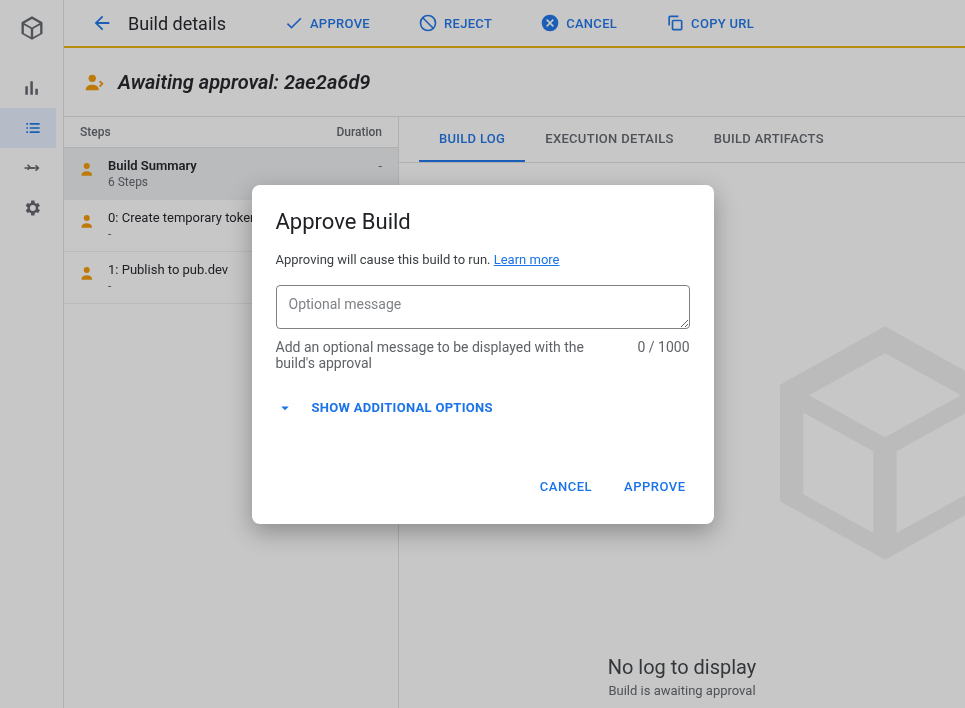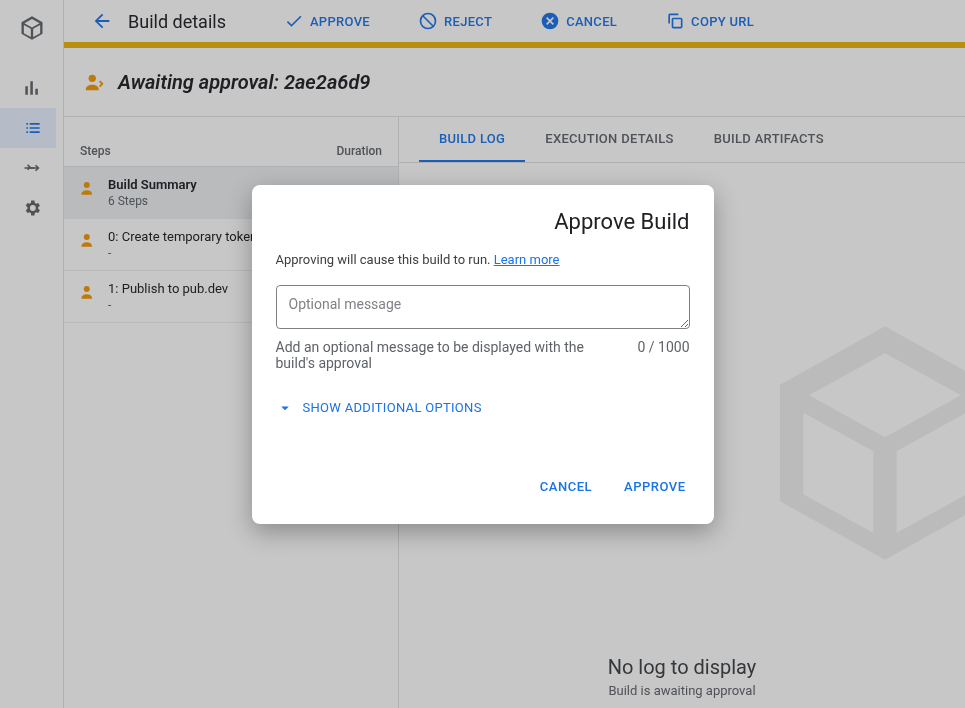--- a/index.html
+++ b/index.html
@@ -11,35 +11,35 @@
 .sidebar { width: 64px; background: #fff; border-right: 1px solid #e0e0e0; display: flex; flex-direction: column; align-items: center; padding-top: 12px; }
 .sidebar-logo { width: 32px; height: 32px; margin-bottom: 24px; display:flex; align-items:center; justify-content:center;}
 .sidebar-item { width: 48px; height: 40px; display: flex; align-items: center; justify-content: center; border-radius: 0 20px 20px 0; margin-left:-16px; padding-left:16px; width:64px; color:#5f6368; cursor:pointer;}
 .sidebar-item.active { background: #e8f0fe; color:#1a73e8; border-left: 3px solid #1a73e8; border-radius:0;}
 .sidebar-item svg { width:20px; height:20px; }
 
 
 .main { flex:1; display:flex; flex-direction:column; background:#fff; position:relative;}
 
 
-.topbar { height:48px; display:flex; align-items:center; padding: 16px 20px; gap: 8px; border-bottom:6px solid #eab308;}
+.topbar { height:48px; display:flex; align-items:center; padding: 16px 20px; gap: 8px; border-bottom:2px solid #eab308;}
 .back-btn { width:36px; height:36px; display:flex; align-items:center; justify-content:center; color:#1a73e8; cursor:pointer; border-radius:50%;}
 .topbar-title { font-size:18px; color:#202124; margin-right: 40px; }
 .action-btn { display:flex; align-items:center; gap:6px; color:#1a73e8; font-size:13px; font-weight:500; letter-spacing:0.3px; padding: 6px 10px; cursor:pointer; border-radius:4px; margin-right: 20px;}
 .action-btn svg { width:20px; height:20px; }
 
 
 .status-row { height:68px; display:flex; align-items:center; padding: 0 20px; gap:12px;font-style:italic;}
 .status-icon { color:#f29900; }
 .status-text { font-size:20px; font-weight:600; color:#202124;}
 
 
 .content-row { flex:1; display:flex; border-top:1px solid #e0e0e0;}
 .steps-panel { width: 335px; border-right:1px solid #e0e0e0; background:#fff;}
-.steps-header { display:flex; padding: 8px 16px; font-size:12px; color:#5f6368; font-weight:500; border-bottom:1px solid #e0e0e0;margin-top:19px;}
+.steps-header { display:flex; padding: 8px 16px; font-size:12px; color:#5f6368; font-weight:500; border-bottom:1px solid #e0e0e0;}
 .steps-header .col-steps { flex:1;}
 .steps-header .col-duration {}
 .step-row { display:flex; align-items:flex-start; padding:10px 16px; border-bottom:1px solid #eee; gap:8px; cursor:pointer;}
 .step-row.selected { background:#eceff1;}
 .step-row .step-status { color:#f29900; width:20px; flex-shrink:0; padding-top:2px;}
 .step-row .step-body { flex:1;}
 .step-row .step-title { font-size:13px; color:#202124; font-weight:600;}
 .step-row .step-sub { font-size:12px; color:#5f6368; margin-top:2px;}
 .step-row .step-duration { font-size:13px; color:#5f6368;}
 .step-row.plain .step-title { font-weight:400;}
@@ -49,28 +49,28 @@
 .tab { padding: 14px 20px; font-size:13px; font-weight:500; color:#5f6368; letter-spacing:0.3px; cursor:pointer; border-bottom: 2px solid transparent;}
 .tab.active { color:#1a73e8; border-bottom-color:#1a73e8;}
 .log-body { flex:1; display:flex; flex-direction:column; align-items:center; justify-content:flex-end; padding-bottom:10px; color:#5f6368; position:relative;}
 .watermark { position:absolute; right:-60px; top:140px; width:280px; height:280px; opacity:0.06;}
 .no-log-title { font-size:20px; color:#3c4043; margin-bottom:4px;}
 .no-log-sub { font-size:13px; color:#5f6368;}
 
 
 .overlay { position:absolute; inset:0; background: rgba(32,33,36,0.25); display:flex; align-items:center; justify-content:center;}
 .dialog { width: 462px; background:#fff; border-radius:8px; box-shadow: 0 8px 24px rgba(0,0,0,0.3); padding: 24px; }
-.dialog-title { font-size:22px; color:#202124; margin-bottom: 18px; text-align: right;}
+.dialog-title { font-size:22px; color:#202124; margin-bottom: 18px;}
 .dialog-desc { font-size:13px; color:#3c4043; margin-bottom: 18px;}
 .dialog-desc a { color:#1a73e8; text-decoration: underline; cursor:pointer;}
 .dialog-textarea { width:100%; border:1px solid #808080; border-radius:4px; padding:10px 12px; font-size:14px; color:#202124; resize: both; height:44px; font-family:inherit;}
 .dialog-textarea::placeholder { color:#5f6368; opacity:0.8;}
 .dialog-helper-row { display:flex; justify-content:space-between; font-size:14px; color:#5f6368; margin-top:6px; gap:14px;}
 .dialog-helper-row .helper-text { flex:1;}
-.show-additional { display:flex; align-items:center; gap:9px; color:#1a73e8; font-size:13px; font-weight:400; margin-top: 28px; cursor:pointer; letter-spacing:0.3px;}
+.show-additional { display:flex; align-items:center; gap:18px; color:#1a73e8; font-size:13px; font-weight:700; margin-top: 28px; cursor:pointer; letter-spacing:0.3px;}
 .dialog-actions { display:flex; justify-content:flex-end; gap: 24px; margin-top: 56px;}
 .dialog-actions button { background:none; border:none; color:#1a73e8; font-size:13px; font-weight:500; letter-spacing:0.5px; cursor:pointer; padding:6px 4px;}
 
 svg { display:block; }
 </style>
 </head>
 <body>
 
 <div class="app">
 

